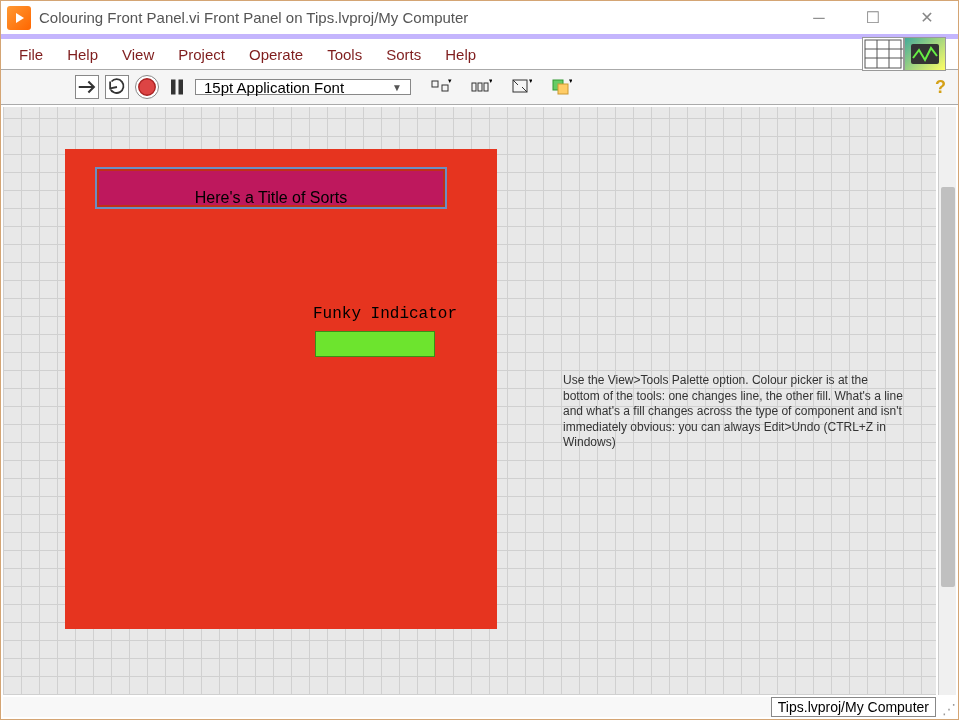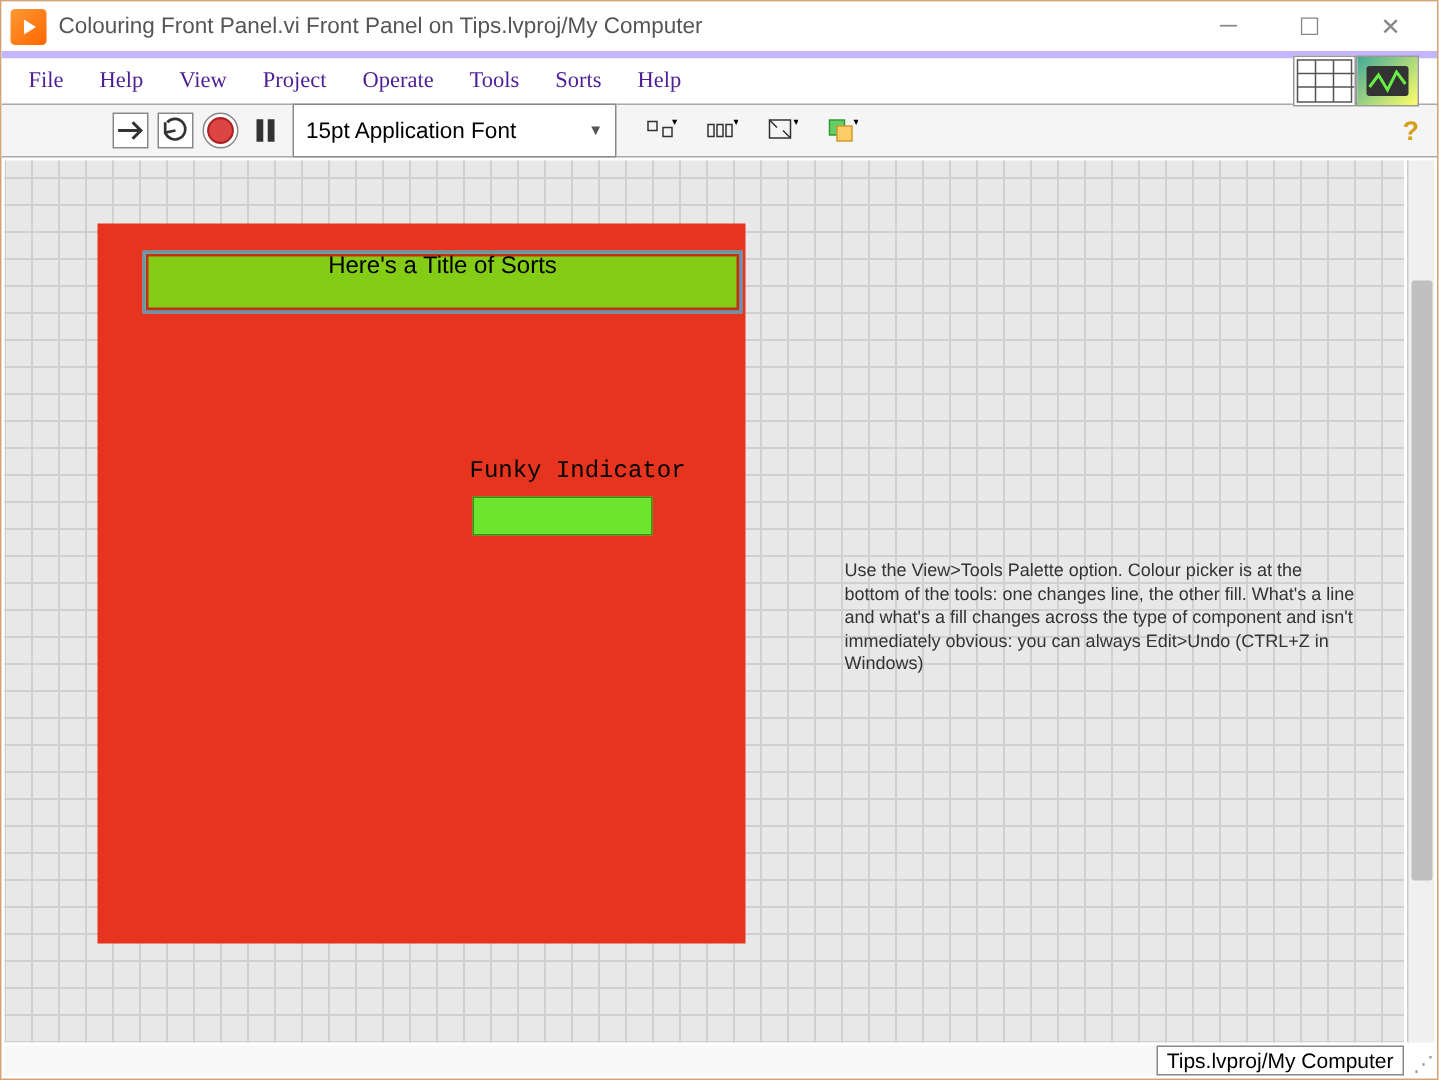--- a/index.html
+++ b/index.html
@@ -41,21 +41,21 @@
 .winbtn { width: 26px; height: 26px; display: flex; align-items: center; justify-content: center; color: #888; font-size: 16px; }
 .menubar {
   height: 30px;
   display: flex;
   align-items: center;
   padding: 0 8px;
   gap: 4px;
   background: #fff;
   font-size: 15px;
 }
-.menu-item { padding: 4px 10px; color: #4c1d95; cursor: default; font-family: Liberation Serif, serif; }
+.menu-item { padding: 4px 10px; color: #7f1d1d; cursor: default; }
 .panel-icons { margin-left: auto; margin-right: 4px; display: flex; gap: 0; }
 .panel-icon { width: 42px; height: 34px; border: 1px solid #999; background: #fff; display: flex; align-items: center; justify-content: center; }
 .toolbar {
   height: 36px;
   display: flex;
   align-items: center;
   padding: 0 8px;
   gap: 6px;
   background: #f5f5f5;
   border-bottom: 1px solid #aaa;
@@ -64,21 +64,21 @@
 .tb-spacer { width: 60px; }
 .tb-btn {
   width: 24px; height: 24px;
   border: 1px solid #888;
   background: #fff;
   display: flex; align-items: center; justify-content: center;
   font-size: 13px;
 }
 .tb-btn.round { border-radius: 50%; }
 .font-dropdown {
-  height: 36px;
+  height: 16px;
   border: 1px solid #888;
   background: #fff;
   display: flex;
   align-items: center;
   padding: 0 8px;
   font-size: 15px;
   gap: 48px;
 }
 .dd-arrow { font-size: 10px; color: #555; }
 .tb-group { display: flex; gap: 12px; margin-left: 10px; }
@@ -103,24 +103,24 @@
 }
 .red-panel {
   position: absolute;
   left: 62px; top: 42px;
   width: 432px; height: 480px;
   background: #e6341f;
 }
 .title-box {
   position: absolute;
   left: 30px; top: 18px;
-  width: 400px; height: 42px;
+  width: 352px; height: 42px;
   border: 2px solid #6a8fc4;
-  background: #84cc16;
-  display: flex; align-items: flex-start; justify-content: center;
+  background: #be185d;
+  display: flex; align-items: flex-end; justify-content: center;
   color: #000; font-size: 16px;
   box-shadow: inset 0 0 0 2px #c03018;
 }
 .indicator-label {
   position: absolute;
   left: 248px; top: 156px;
   color: #000000; font-size: 16px; font-family: Liberation Mono, monospace;
 }
 .indicator-box {
   position: absolute;

